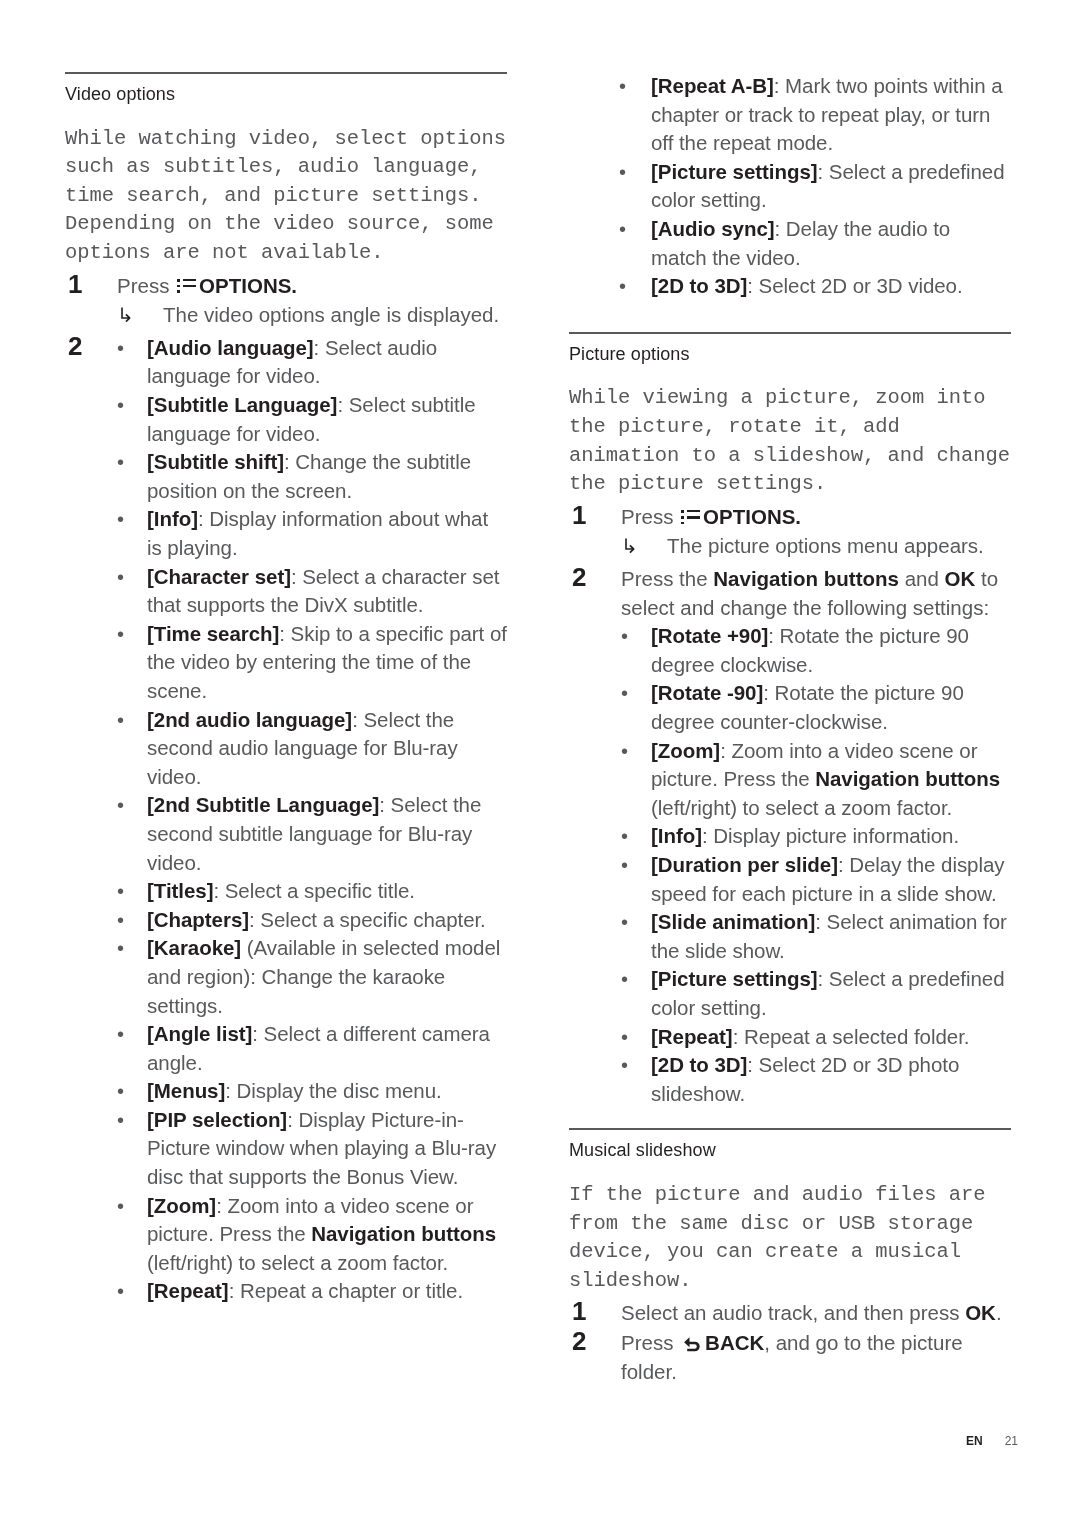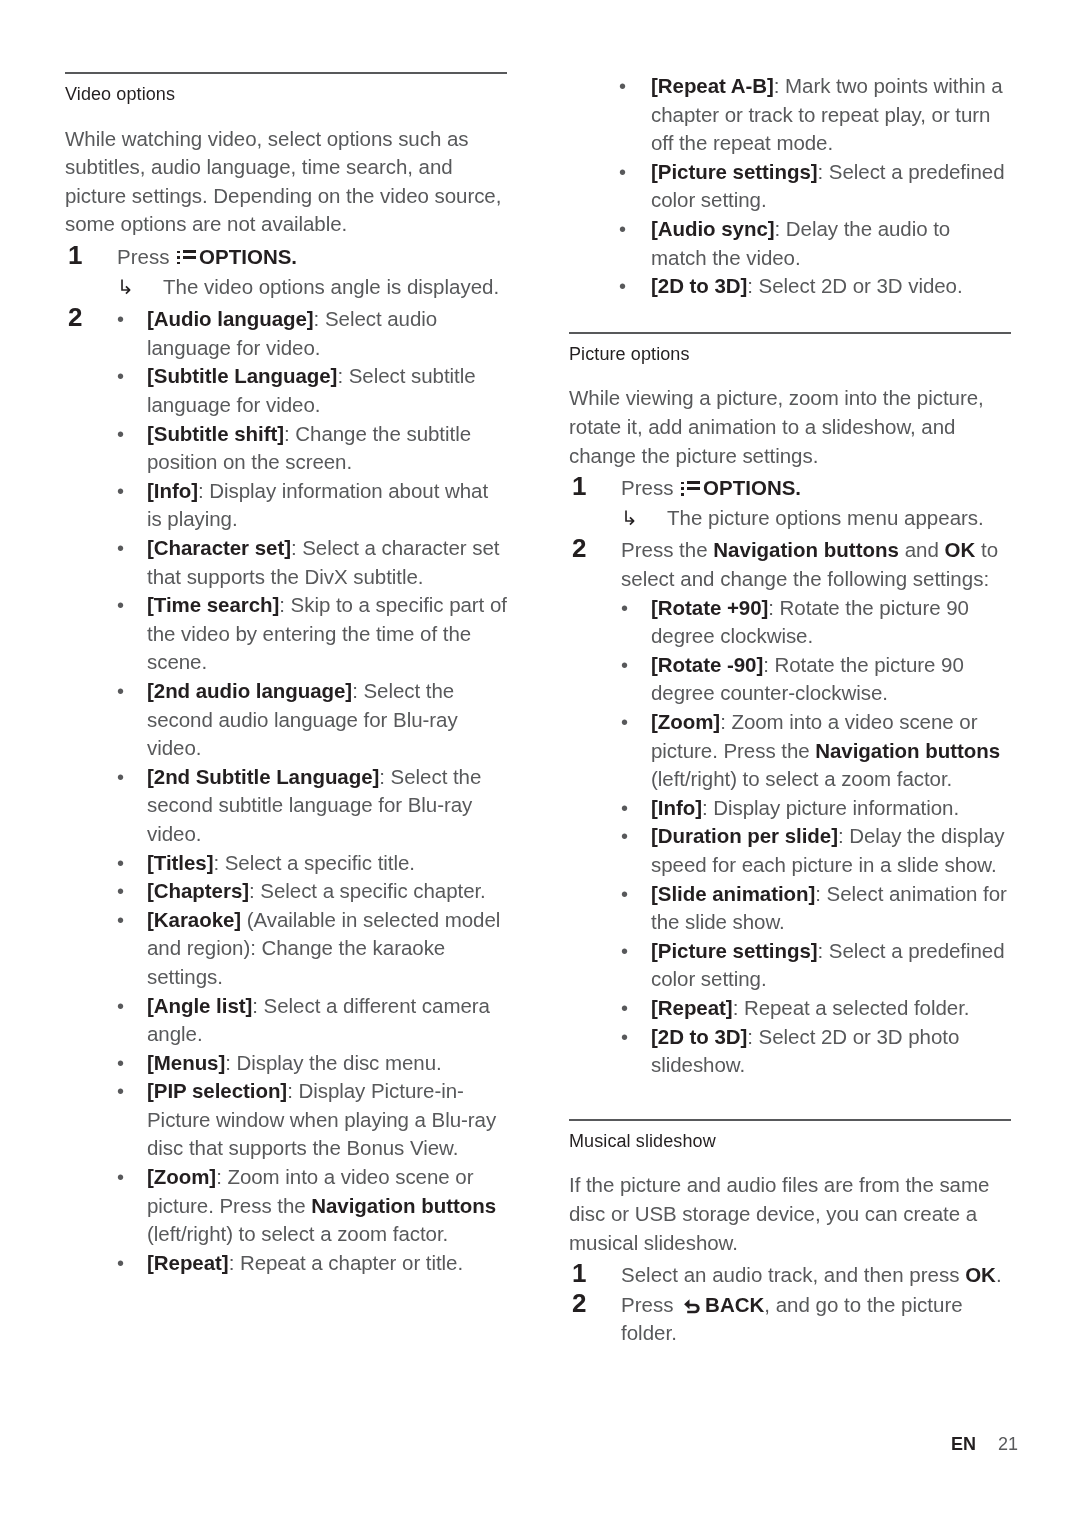--- a/index.html
+++ b/index.html
@@ -52,20 +52,21 @@
     letter-spacing: 0.1px;
     line-height: 1.15;
   }
 
   p.intro {
     font-size: 20.5px;
     line-height: 28.6px;
     margin: 0 0 4px 0;
     color: #58595b;
     letter-spacing: -0.05px;
+    font-family: Liberation Mono, monospace;
   }
 
   
   ol.steps {
     list-style: none;
     margin: 0;
     padding: 0;
   }
   li.step {
     position: relative;
@@ -175,21 +176,21 @@
 
   
   .footer {
     position: absolute;
     left: 0;
     top: 1434px;
     width: 1080px;
     text-align: right;
     padding-right: 62px;
     box-sizing: border-box;
-    font-size: 18px;
+    font-size: 12px;
     color: #58595b;
   }
   .footer .lang {
     font-weight: 700;
     color: #231f20;
     margin-right: 22px;
   }
   .footer .pageno { color: #58595b; }
 </style>
 </head>
@@ -276,21 +277,21 @@
             <li><span class="dot">•</span><span class="kw">[Duration per slide]</span><span>: Delay the display speed for each picture in a slide show.</span></li>
             <li><span class="dot">•</span><span class="kw">[Slide animation]</span><span>: Select animation for the slide show.</span></li>
             <li><span class="dot">•</span><span class="kw">[Picture settings]</span><span>: Select a predefined color setting.</span></li>
             <li><span class="dot">•</span><span class="kw">[Repeat]</span><span>: Repeat a selected folder.</span></li>
             <li><span class="dot">•</span><span class="kw">[2D to 3D]</span><span>: Select 2D or 3D photo slideshow.</span></li>
           </ul>
         </li>
       </ol>
     </section>
 
-    <section class="section" style="margin-top:39px;">
+    <section class="section" style="margin-top:20px;">
       <hr class="rule">
       <h2 class="heading">Musical slideshow</h2>
       <p class="intro">If the picture and audio files are from the same disc or USB storage device, you can create a musical slideshow.</p>
 
       <ol class="steps">
         <li class="step">
           <span class="num">1</span>
           <span class="step-text"><span>Select an audio track, and then press </span><span class="kw">OK</span><span>.</span></span>
         </li>
 

